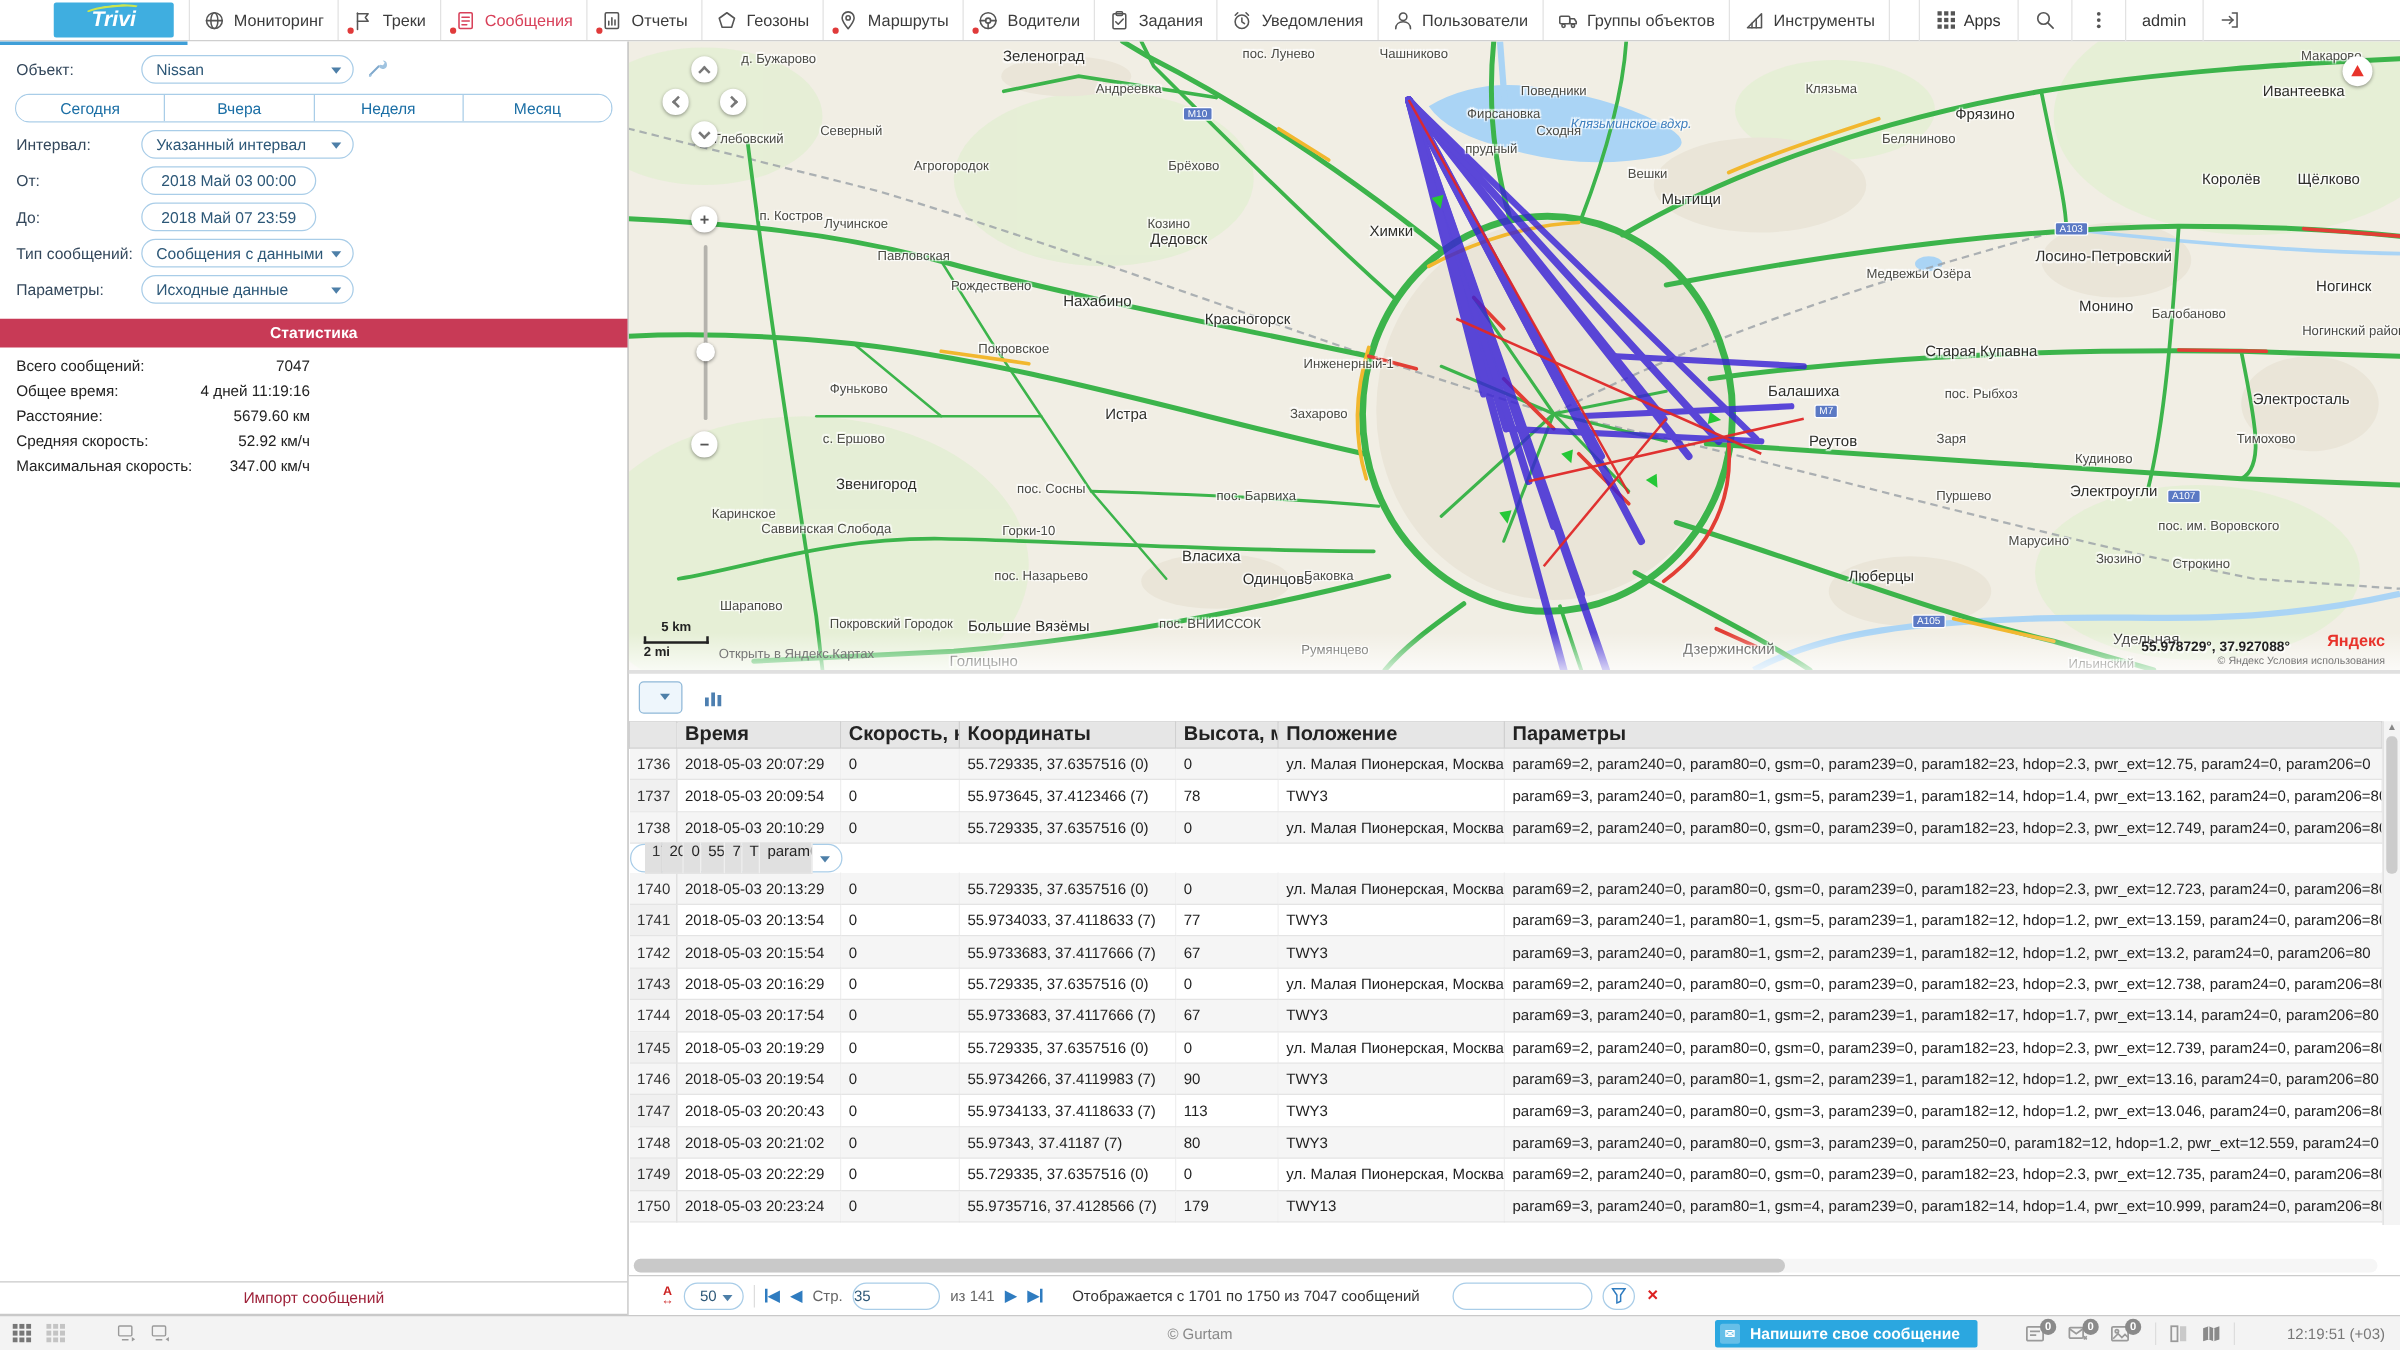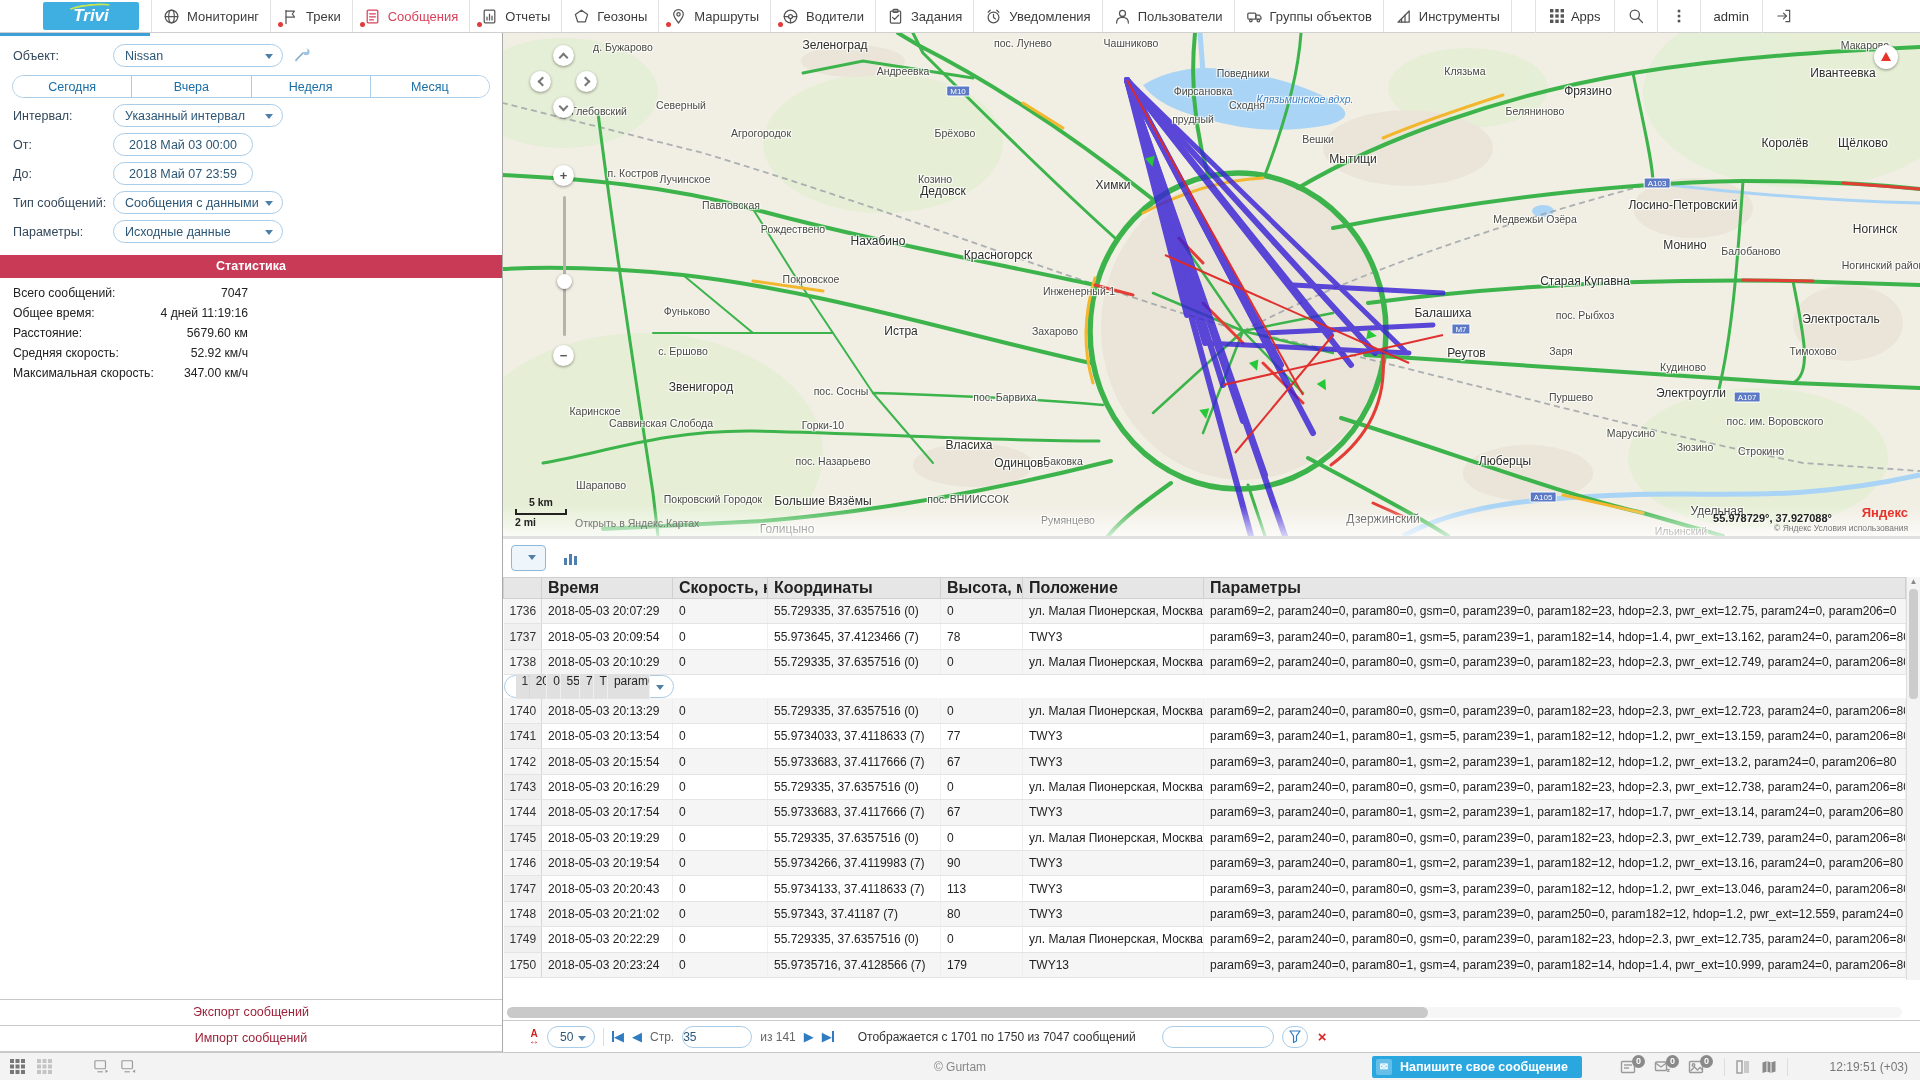--- a/index.html
+++ b/index.html
@@ -325,21 +325,20 @@
   </div>
   <div id="statshdr">Статистика</div>
   <div id="stats">
       <div class="stat"><span>Всего сообщений:</span><span class="v">7047</span></div>
       <div class="stat"><span>Общее время:</span><span class="v">4 дней 11:19:16</span></div>
       <div class="stat"><span>Расстояние:</span><span class="v">5679.60 км</span></div>
       <div class="stat"><span>Средняя скорость:</span><span class="v">52.92 км/ч</span></div>
       <div class="stat"><span>Максимальная скорость:</span><span class="v">347.00 км/ч</span></div>
     </div>
   <div id="side-links">
-    <a>Экспорт сообщений</a>
     <a>Импорт сообщений</a>
   </div>
 </aside>
 
 <div id="map">
 <svg class="base" width="1417" height="503" viewBox="0 0 1417 503">
   <rect width="1417" height="503" fill="#f1eee4"></rect>
   <g fill="#e4eed4" opacity="0.85">
     <ellipse cx="140" cy="420" rx="180" ry="120"></ellipse>
         <ellipse cx="380" cy="110" rx="120" ry="70"></ellipse>

